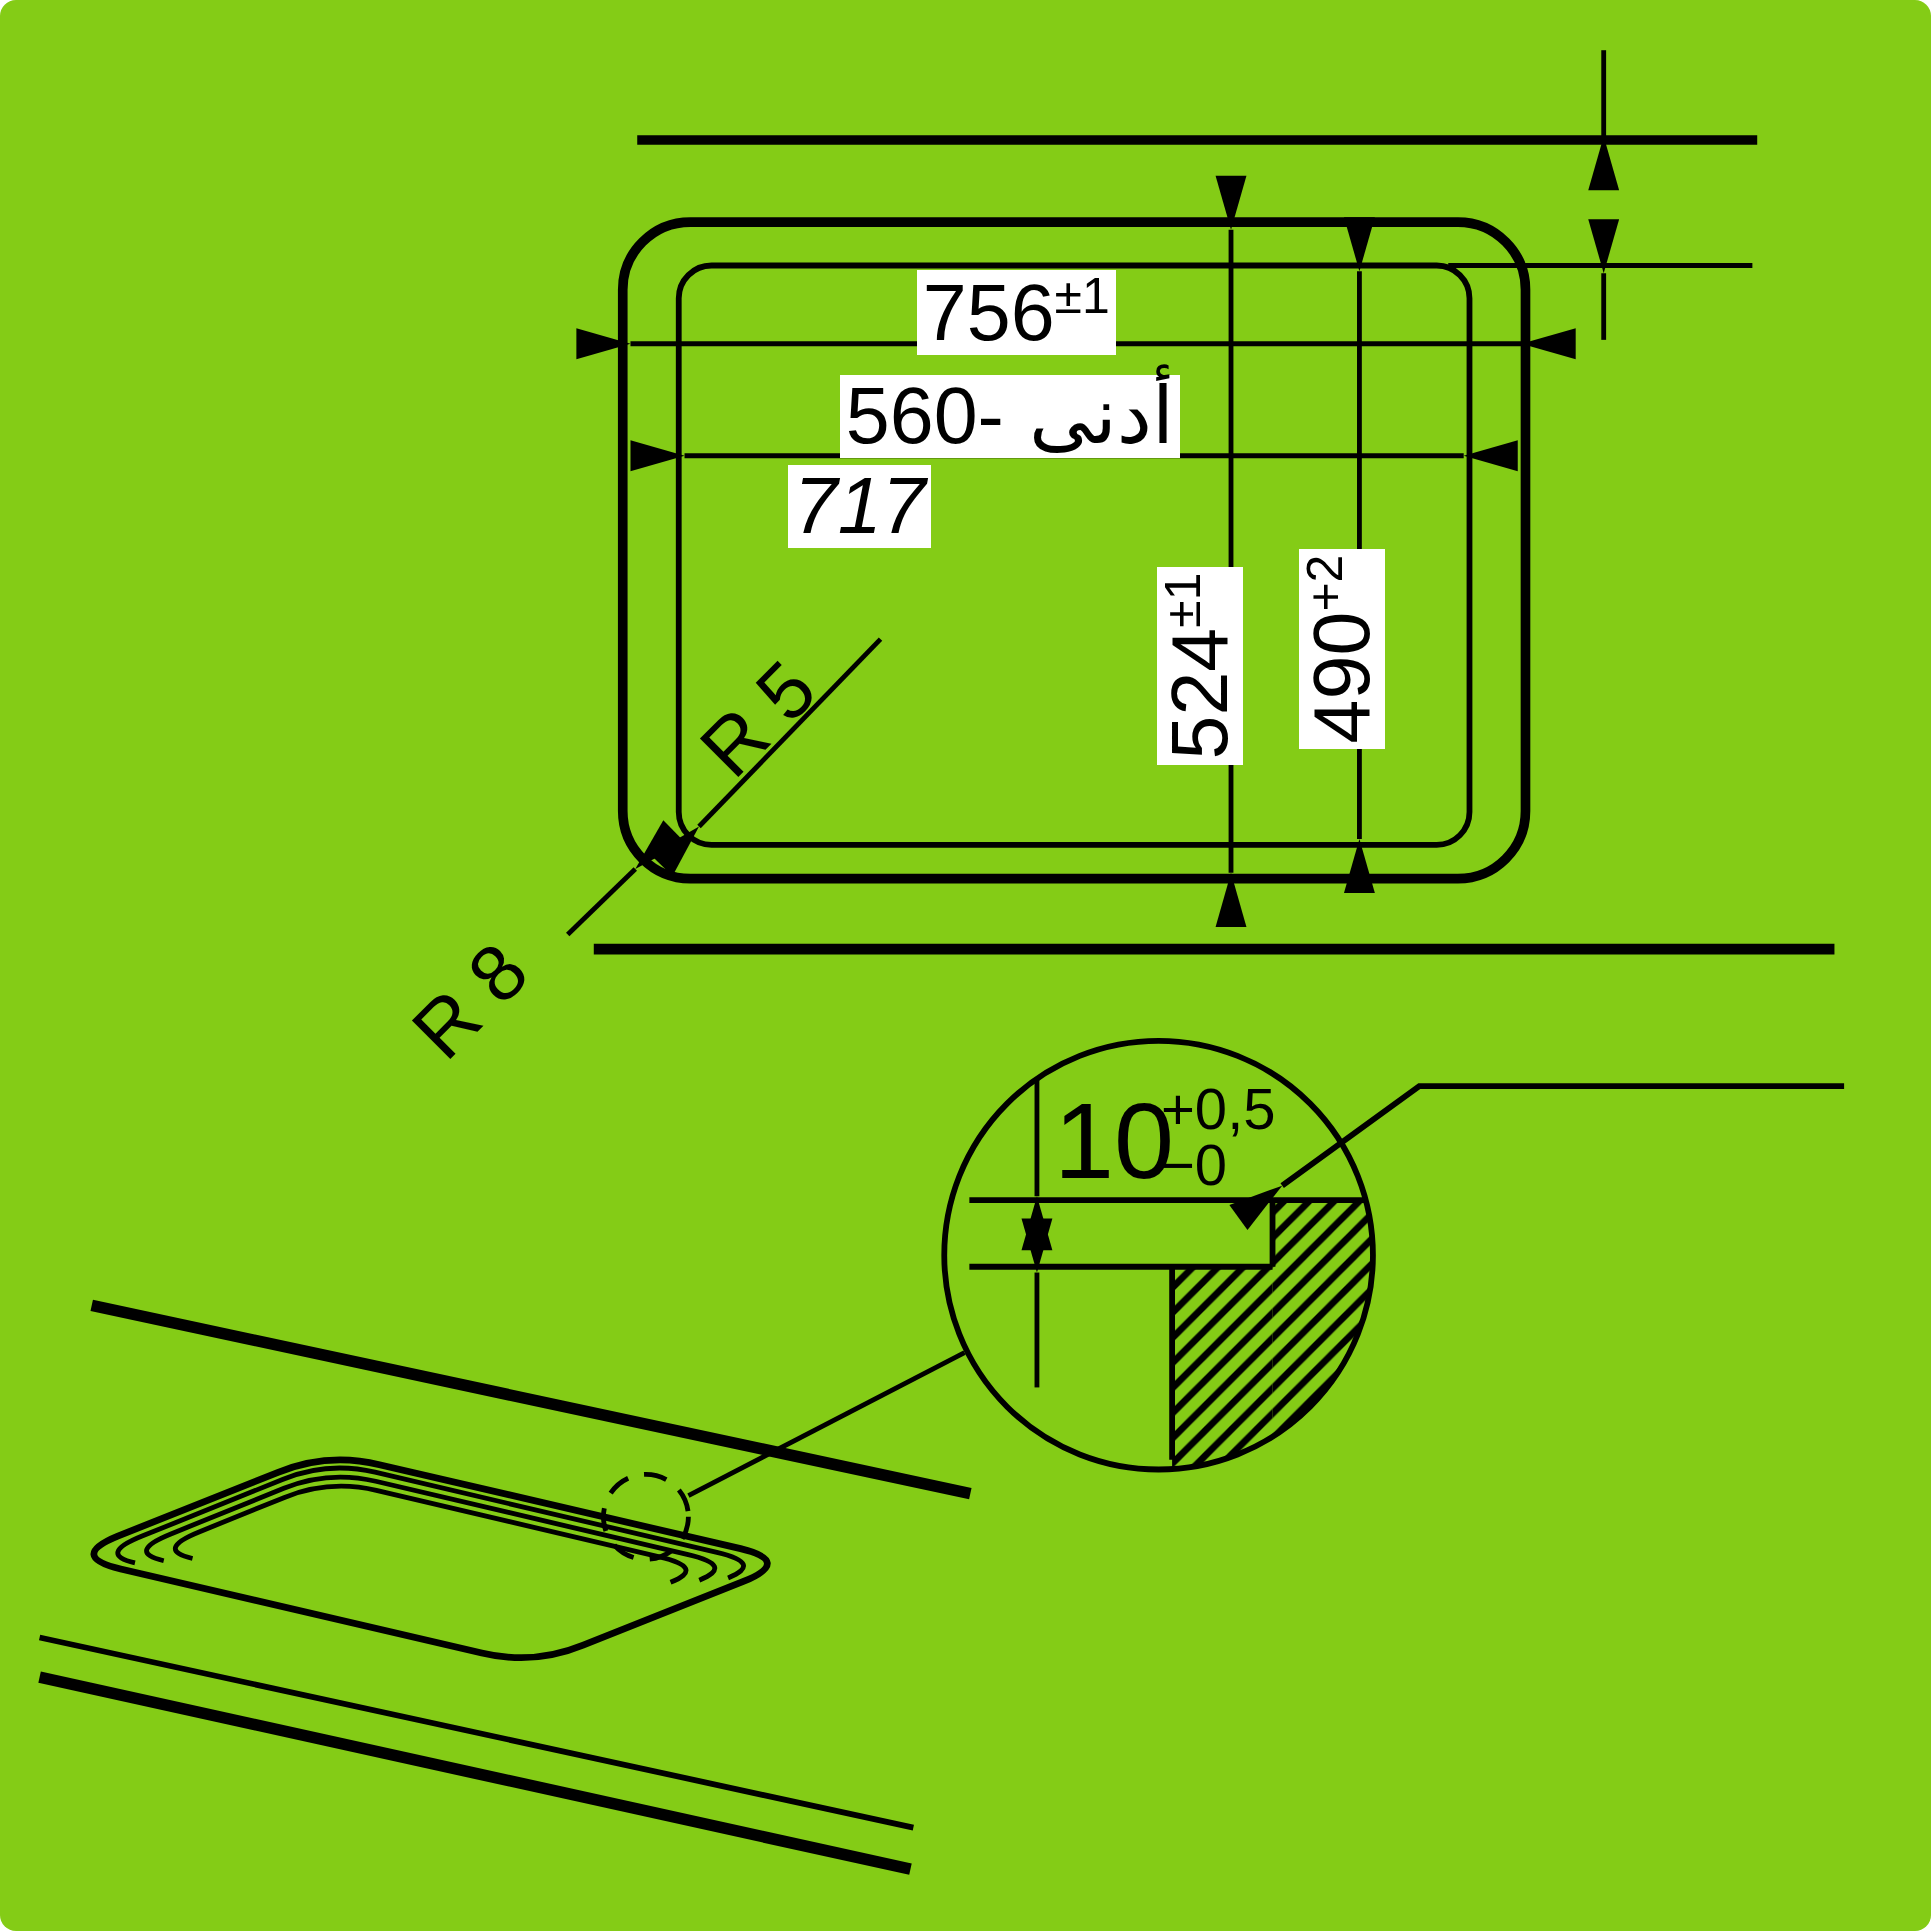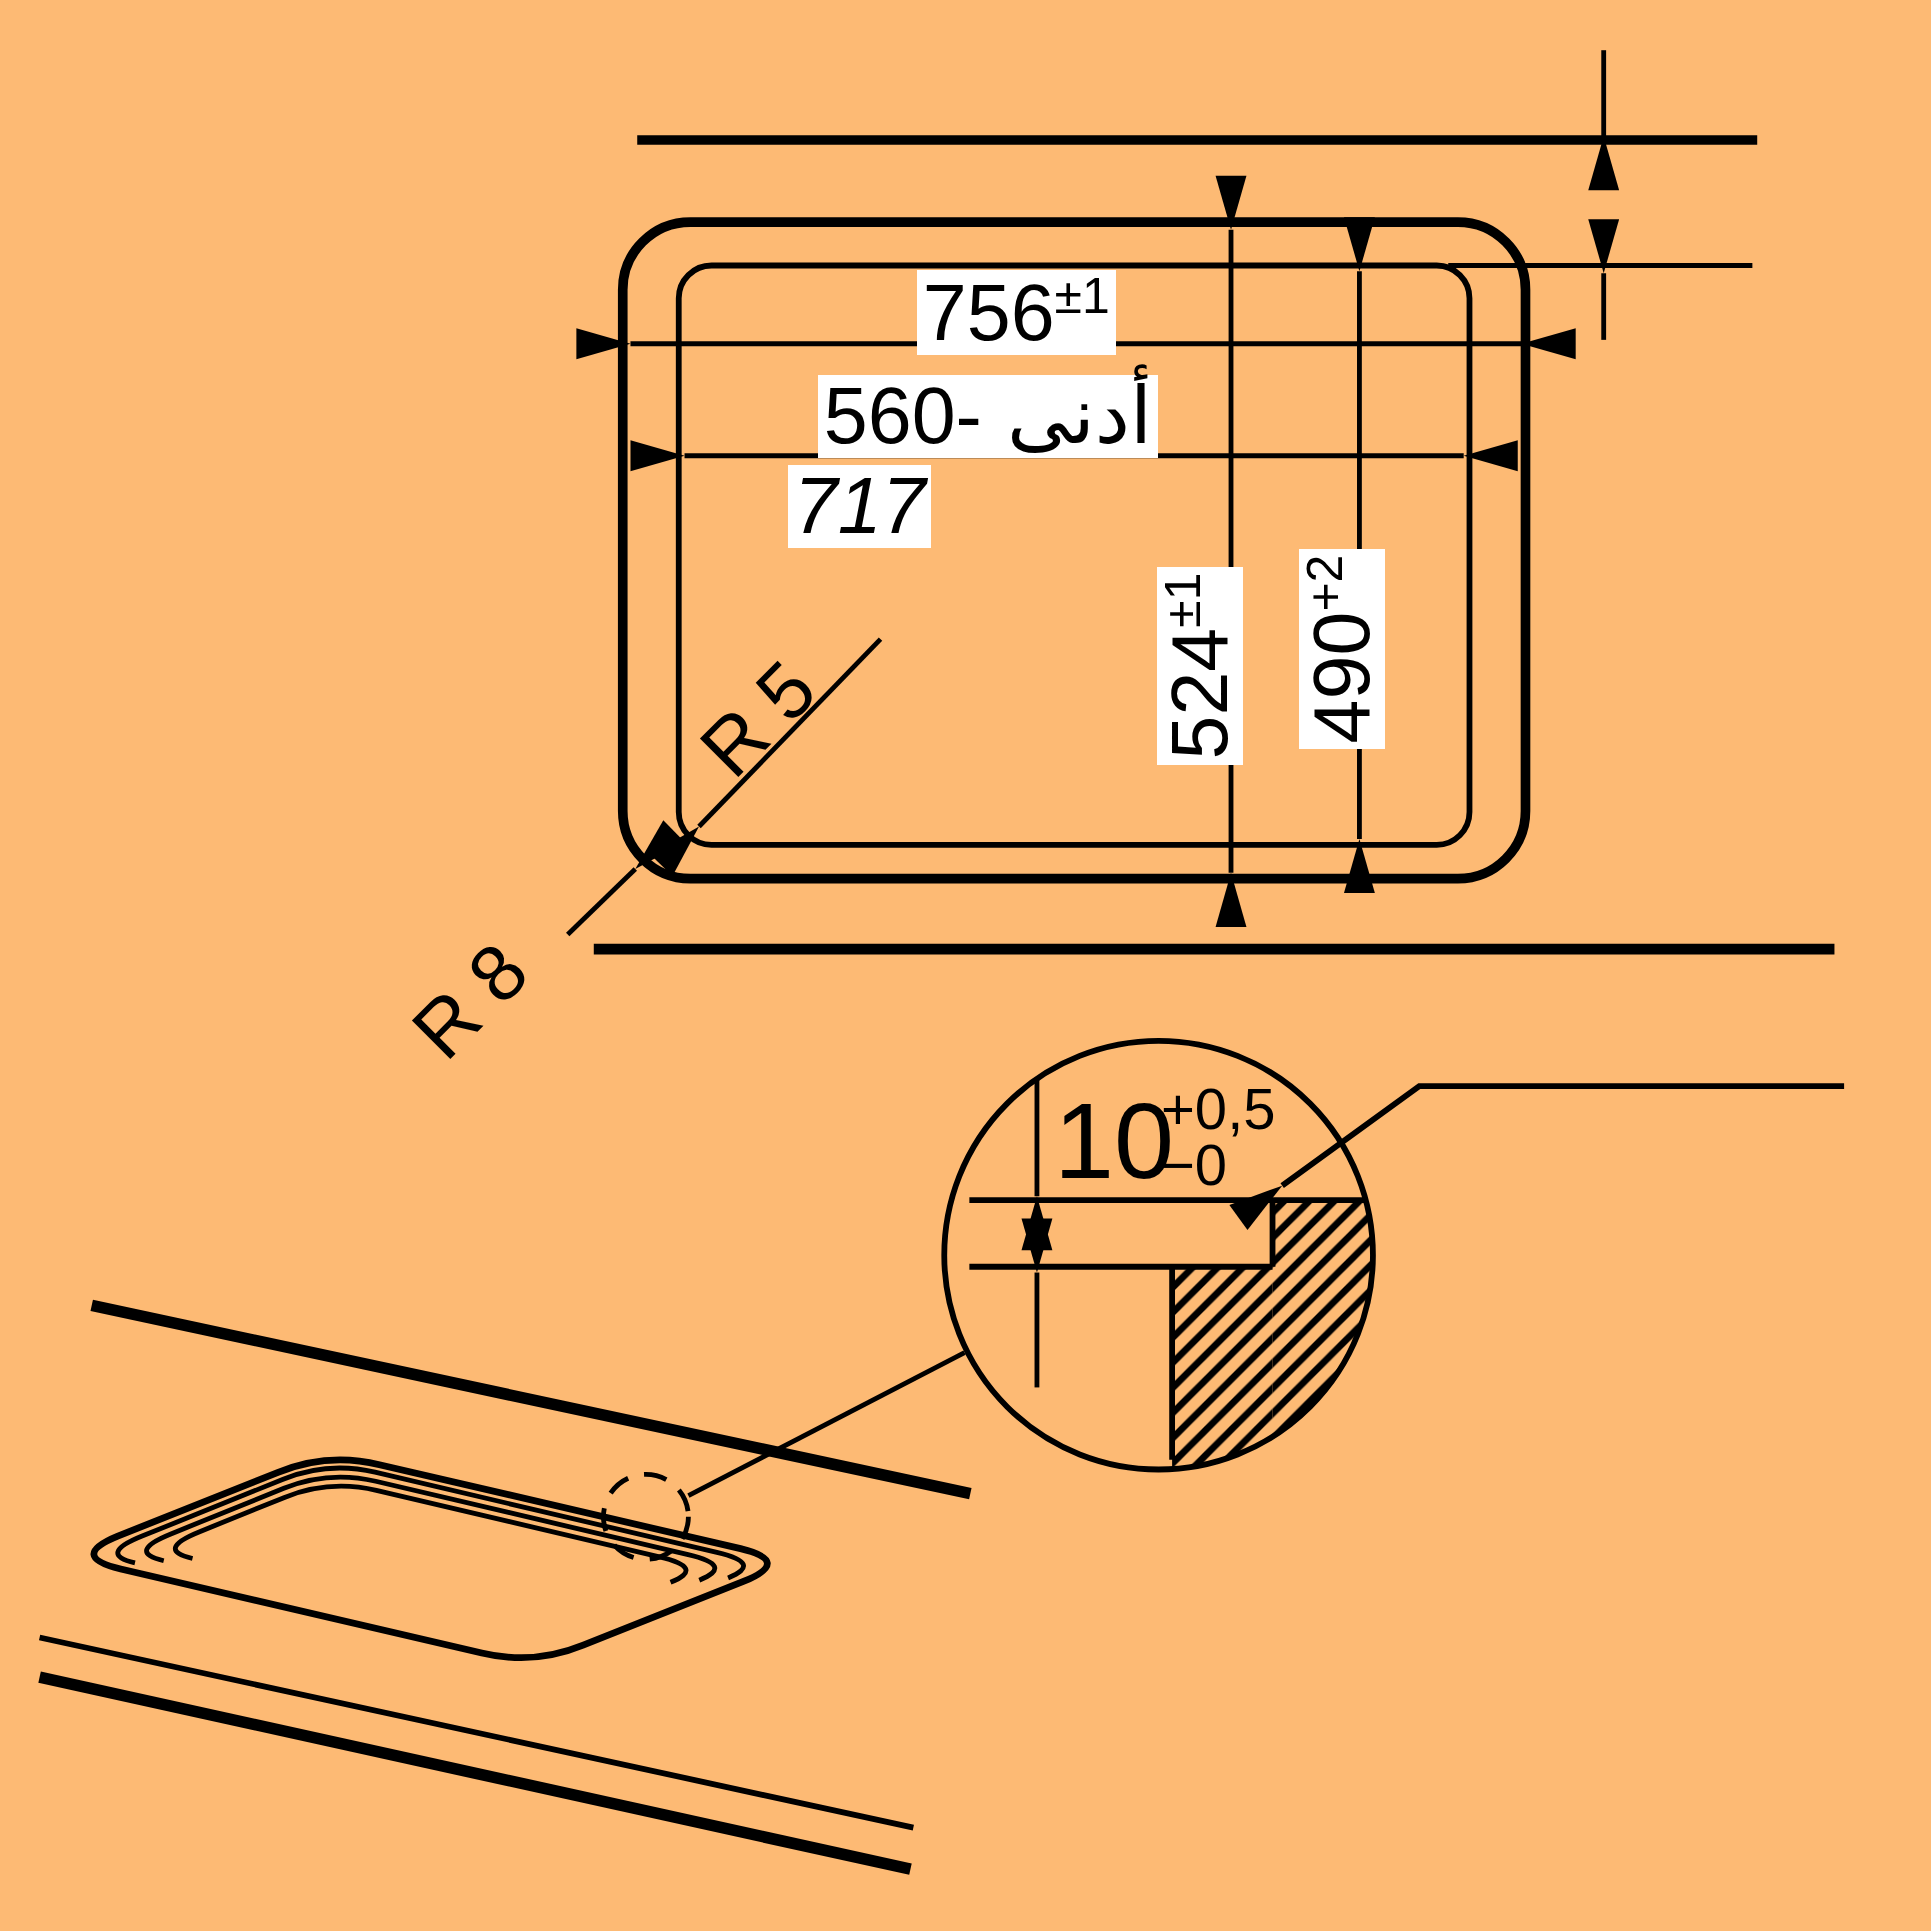--- a/index.html
+++ b/index.html
@@ -1,17 +1,17 @@
 <!DOCTYPE html>
 <html><head>
 <meta charset="utf-8">
 <style>
   html,body{margin:0;padding:0;background:#fff;}
-  #page{position:relative;width:1931px;height:1931px;background:#fdba74;overflow:hidden;
-        font-family:"Liberation Sans",sans-serif;color:#000;}
+  #page{position:relative;width:1931px;height:1931px;background:#84cc16;overflow:hidden;
+        font-family:"Liberation Sans",sans-serif;color:#000;border-radius:16px;}
   #art{position:absolute;left:0;top:0;width:1931px;height:1931px;}
   .lbl{position:absolute;white-space:nowrap;color:#000;}
   .num{font-family:"Liberation Sans",sans-serif;}
   .ar{font-family:"DejaVu Sans",sans-serif;}
   .dim-main{font-size:79px;line-height:1.05;}
   .dim-main sup{font-size:50px;vertical-align:super;letter-spacing:0;}
   .whitebg{background:#fff;padding:0 5.8px;}
   .rot{display:flex;align-items:center;justify-content:center;}
   .rot90{transform:rotate(-90deg);}
   .rot45{transform:rotate(-45deg);}
@@ -86,21 +86,21 @@
     <line x1="713" y1="1549" x2="999" y2="1401" stroke="#000" stroke-width="5"></line>
 
     <line x1="41" y1="1696" x2="946" y2="1893" stroke="#000" stroke-width="6"></line>
     <line x1="41" y1="1737" x2="943" y2="1936" stroke="#000" stroke-width="12"></line>
   </svg>
 
   <div class="lbl num dim-main whitebg" style="left:917px;top:270px;">
     <span>756</span><sup>±1</sup>
   </div>
 
-  <div class="lbl dim-main row whitebg" style="left:818px;top:375px;align-items:center;">
+  <div class="lbl dim-main row whitebg" style="left:840px;top:375px;align-items:center;">
     <span class="num">560-</span>
     <span class="ar">أدنى</span>
   </div>
 
   <div class="lbl dim-main row whitebg" style="left:788px;top:465px;font-style:italic;">
     <span class="num">717</span>
   </div>
 
   <div class="lbl rot rot90" style="left:1007px;top:579px;width:386px;height:174px;">
     <span class="num dim-main whitebg"><span>524</span><sup>±1</sup></span>

